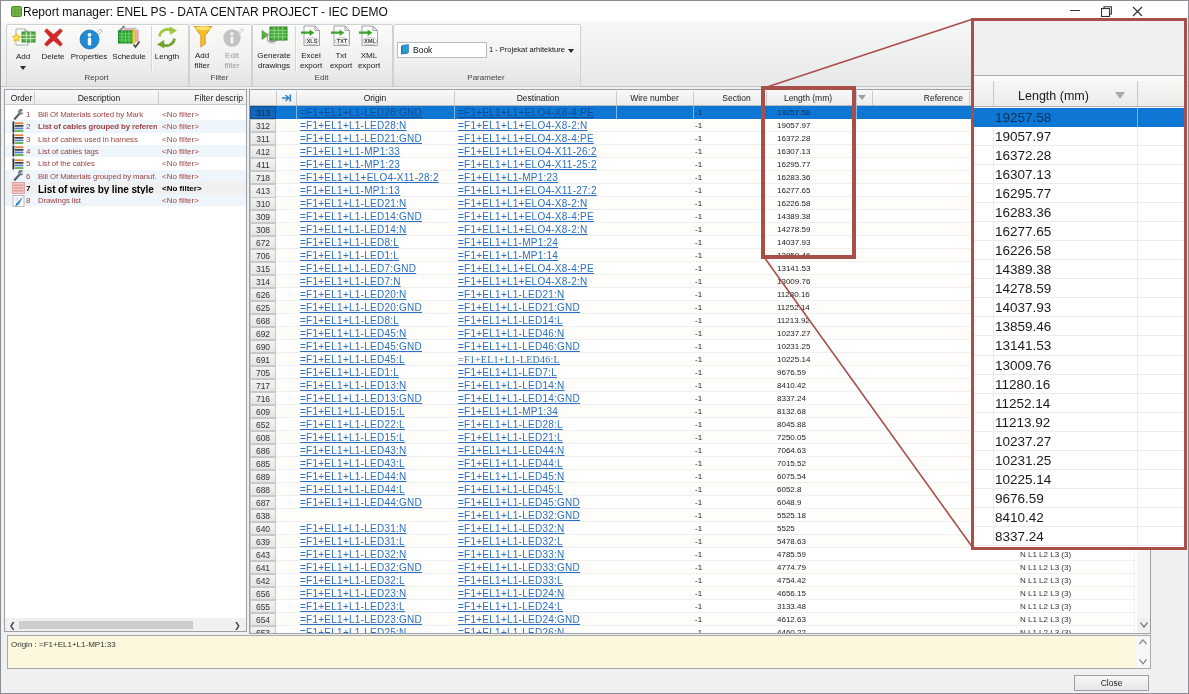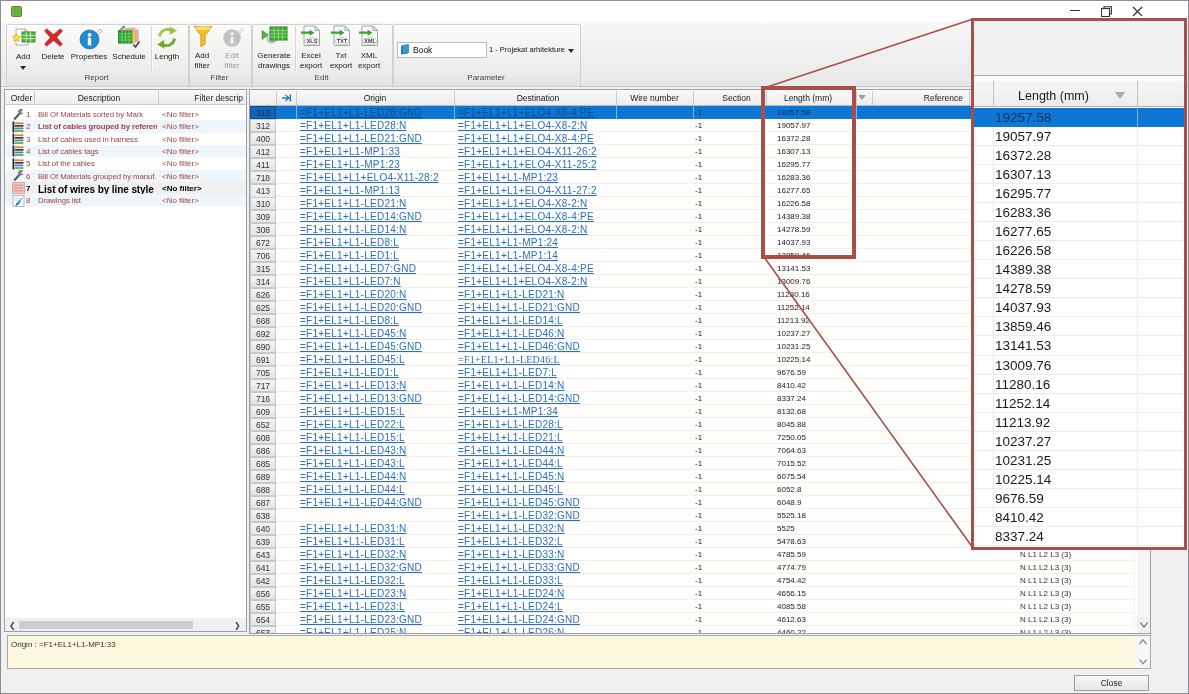--- a/index.html
+++ b/index.html
@@ -7,20 +7,21 @@
 .abs{position:absolute;}
 .hdr{color:#1a1a1a;font-size:8.5px;}
 a.lnk{color:#2a6fc2;text-decoration:underline;font-size:10px;letter-spacing:0.25px;}
 </style></head><body>
 <div class="win">
 <div class="abs" style="left:0;top:0;width:1187px;height:21px;background:#ffffff;"></div>
 <svg class="abs" style="left:10px;top:5px" width="11" height="11" viewBox="0 0 11 11">
 <rect x="0.5" y="0.5" width="10" height="10" rx="1.5" fill="#76b747" stroke="#4f8c2b"></rect>
 <path d="M1 4 h9 M1 7 h9 M4 1 v9 M7 1 v9" stroke="#5da032" stroke-width="0.8"></path>
 </svg>
+<div class="abs" style="left:22px;top:4px;font-size:12px;color:#111;">Report manager: ENEL PS - DATA CENTAR PROJECT - IEC DEMO</div>
 <div class="abs" style="left:1069px;top:9px;width:10px;height:1.4px;background:#333;"></div>
 <svg class="abs" style="left:1100px;top:5px" width="11" height="11" viewBox="0 0 11 11">
 <rect x="0.5" y="2.5" width="8" height="8" fill="none" stroke="#333" stroke-width="1.1"></rect>
 <path d="M3 2.5 V0.7 H10.4 V8 H8.6" fill="none" stroke="#333" stroke-width="1.1"></path>
 </svg>
 <svg class="abs" style="left:1131px;top:5px" width="11" height="11" viewBox="0 0 11 11">
 <path d="M1 1 L10 10 M10 1 L1 10" stroke="#333" stroke-width="1.2"></path>
 </svg>
 <div class="abs" style="left:0;top:21px;width:1187px;height:64px;background:linear-gradient(#f6f7f6,#e7e9e8);border-bottom:1px solid #c3c5c4;"></div>
 <div class="abs" style="left:5px;top:23px;width:181px;height:61px;background:linear-gradient(#fbfbfa,#ececea 75%,#e2e4e2);border:1px solid #d0d2d1;border-radius:2px;box-shadow:inset 0 1px 0 #fff;"></div>
@@ -264,21 +265,21 @@
 <div style="position:absolute;left:0;top:0;width:884px;height:13.0px;background:#fefdfa;border-bottom:1px solid #f0f0f0;box-sizing:border-box;"></div>
 <div style="position:absolute;left:0;top:0;width:26px;height:13.0px;background:linear-gradient(#f2f3f3,#e4e6e6);border:1px solid #c6c8c9;box-sizing:border-box;text-align:center;font-size:8.5px;color:#333;line-height:13.0px;">312</div>
 <div style="position:absolute;left:50px;top:1.6px;font-size:10px;"><a class="lnk">=F1+EL1+L1-LED28:N</a></div>
 <div style="position:absolute;left:208px;top:1.6px;font-size:10px;"><a class="lnk">=F1+EL1+L1+ELO4-X8-2:N</a></div>
 <div style="position:absolute;left:445px;top:2.6px;font-size:8px;color:#222;">-1</div>
 <div style="position:absolute;left:527px;top:2.6px;font-size:8px;color:#222;">19057.97</div>
 <div style="position:absolute;left:770px;top:2.6px;font-size:8px;color:#333;">N L1 L2 L3 (3)</div>
 </div>
 <div class="abs" style="left:249px;top:130.50px;width:900px;height:13.00px;">
 <div style="position:absolute;left:0;top:0;width:884px;height:13.0px;background:#ffffff;border-bottom:1px solid #f0f0f0;box-sizing:border-box;"></div>
-<div style="position:absolute;left:0;top:0;width:26px;height:13.0px;background:linear-gradient(#f2f3f3,#e4e6e6);border:1px solid #c6c8c9;box-sizing:border-box;text-align:center;font-size:8.5px;color:#333;line-height:13.0px;">400</div>
+<div style="position:absolute;left:0;top:0;width:26px;height:13.0px;background:linear-gradient(#f2f3f3,#e4e6e6);border:1px solid #c6c8c9;box-sizing:border-box;text-align:center;font-size:8.5px;color:#333;line-height:13.0px;">311</div>
 <div style="position:absolute;left:50px;top:1.6px;font-size:10px;"><a class="lnk">=F1+EL1+L1-LED21:GND</a></div>
 <div style="position:absolute;left:208px;top:1.6px;font-size:10px;"><a class="lnk">=F1+EL1+L1+ELO4-X8-4:PE</a></div>
 <div style="position:absolute;left:445px;top:2.6px;font-size:8px;color:#222;">-1</div>
 <div style="position:absolute;left:527px;top:2.6px;font-size:8px;color:#222;">16372.28</div>
 <div style="position:absolute;left:770px;top:2.6px;font-size:8px;color:#333;">N L1 L2 L3 (3)</div>
 </div>
 <div class="abs" style="left:249px;top:143.50px;width:900px;height:13.00px;">
 <div style="position:absolute;left:0;top:0;width:884px;height:13.0px;background:#fefdfa;border-bottom:1px solid #f0f0f0;box-sizing:border-box;"></div>
 <div style="position:absolute;left:0;top:0;width:26px;height:13.0px;background:linear-gradient(#f2f3f3,#e4e6e6);border:1px solid #c6c8c9;box-sizing:border-box;text-align:center;font-size:8.5px;color:#333;line-height:13.0px;">412</div>
 <div style="position:absolute;left:50px;top:1.6px;font-size:10px;"><a class="lnk">=F1+EL1+L1-MP1:33</a></div>
@@ -592,21 +593,21 @@
 <div style="position:absolute;left:445px;top:2.6px;font-size:8px;color:#222;">-1</div>
 <div style="position:absolute;left:527px;top:2.6px;font-size:8px;color:#222;">4656.15</div>
 <div style="position:absolute;left:770px;top:2.6px;font-size:8px;color:#333;">N L1 L2 L3 (3)</div>
 </div>
 <div class="abs" style="left:249px;top:598.50px;width:900px;height:13.00px;">
 <div style="position:absolute;left:0;top:0;width:884px;height:13.0px;background:#ffffff;border-bottom:1px solid #f0f0f0;box-sizing:border-box;"></div>
 <div style="position:absolute;left:0;top:0;width:26px;height:13.0px;background:linear-gradient(#f2f3f3,#e4e6e6);border:1px solid #c6c8c9;box-sizing:border-box;text-align:center;font-size:8.5px;color:#333;line-height:13.0px;">655</div>
 <div style="position:absolute;left:50px;top:1.6px;font-size:10px;"><a class="lnk">=F1+EL1+L1-LED23:L</a></div>
 <div style="position:absolute;left:208px;top:1.6px;font-size:10px;"><a class="lnk">=F1+EL1+L1-LED24:L</a></div>
 <div style="position:absolute;left:445px;top:2.6px;font-size:8px;color:#222;">-1</div>
-<div style="position:absolute;left:527px;top:2.6px;font-size:8px;color:#222;">4085.58</div>
+<div style="position:absolute;left:527px;top:2.6px;font-size:8px;color:#222;">3133.48</div>
 <div style="position:absolute;left:770px;top:2.6px;font-size:8px;color:#333;">N L1 L2 L3 (3)</div>
 </div>
 <div class="abs" style="left:249px;top:611.50px;width:900px;height:13.00px;">
 <div style="position:absolute;left:0;top:0;width:884px;height:13.0px;background:#fefdfa;border-bottom:1px solid #f0f0f0;box-sizing:border-box;"></div>
 <div style="position:absolute;left:0;top:0;width:26px;height:13.0px;background:linear-gradient(#f2f3f3,#e4e6e6);border:1px solid #c6c8c9;box-sizing:border-box;text-align:center;font-size:8.5px;color:#333;line-height:13.0px;">654</div>
 <div style="position:absolute;left:50px;top:1.6px;font-size:10px;"><a class="lnk">=F1+EL1+L1-LED23:GND</a></div>
 <div style="position:absolute;left:208px;top:1.6px;font-size:10px;"><a class="lnk">=F1+EL1+L1-LED24:GND</a></div>
 <div style="position:absolute;left:445px;top:2.6px;font-size:8px;color:#222;">-1</div>
 <div style="position:absolute;left:527px;top:2.6px;font-size:8px;color:#222;">4612.63</div>
 <div style="position:absolute;left:770px;top:2.6px;font-size:8px;color:#333;">N L1 L2 L3 (3)</div>

